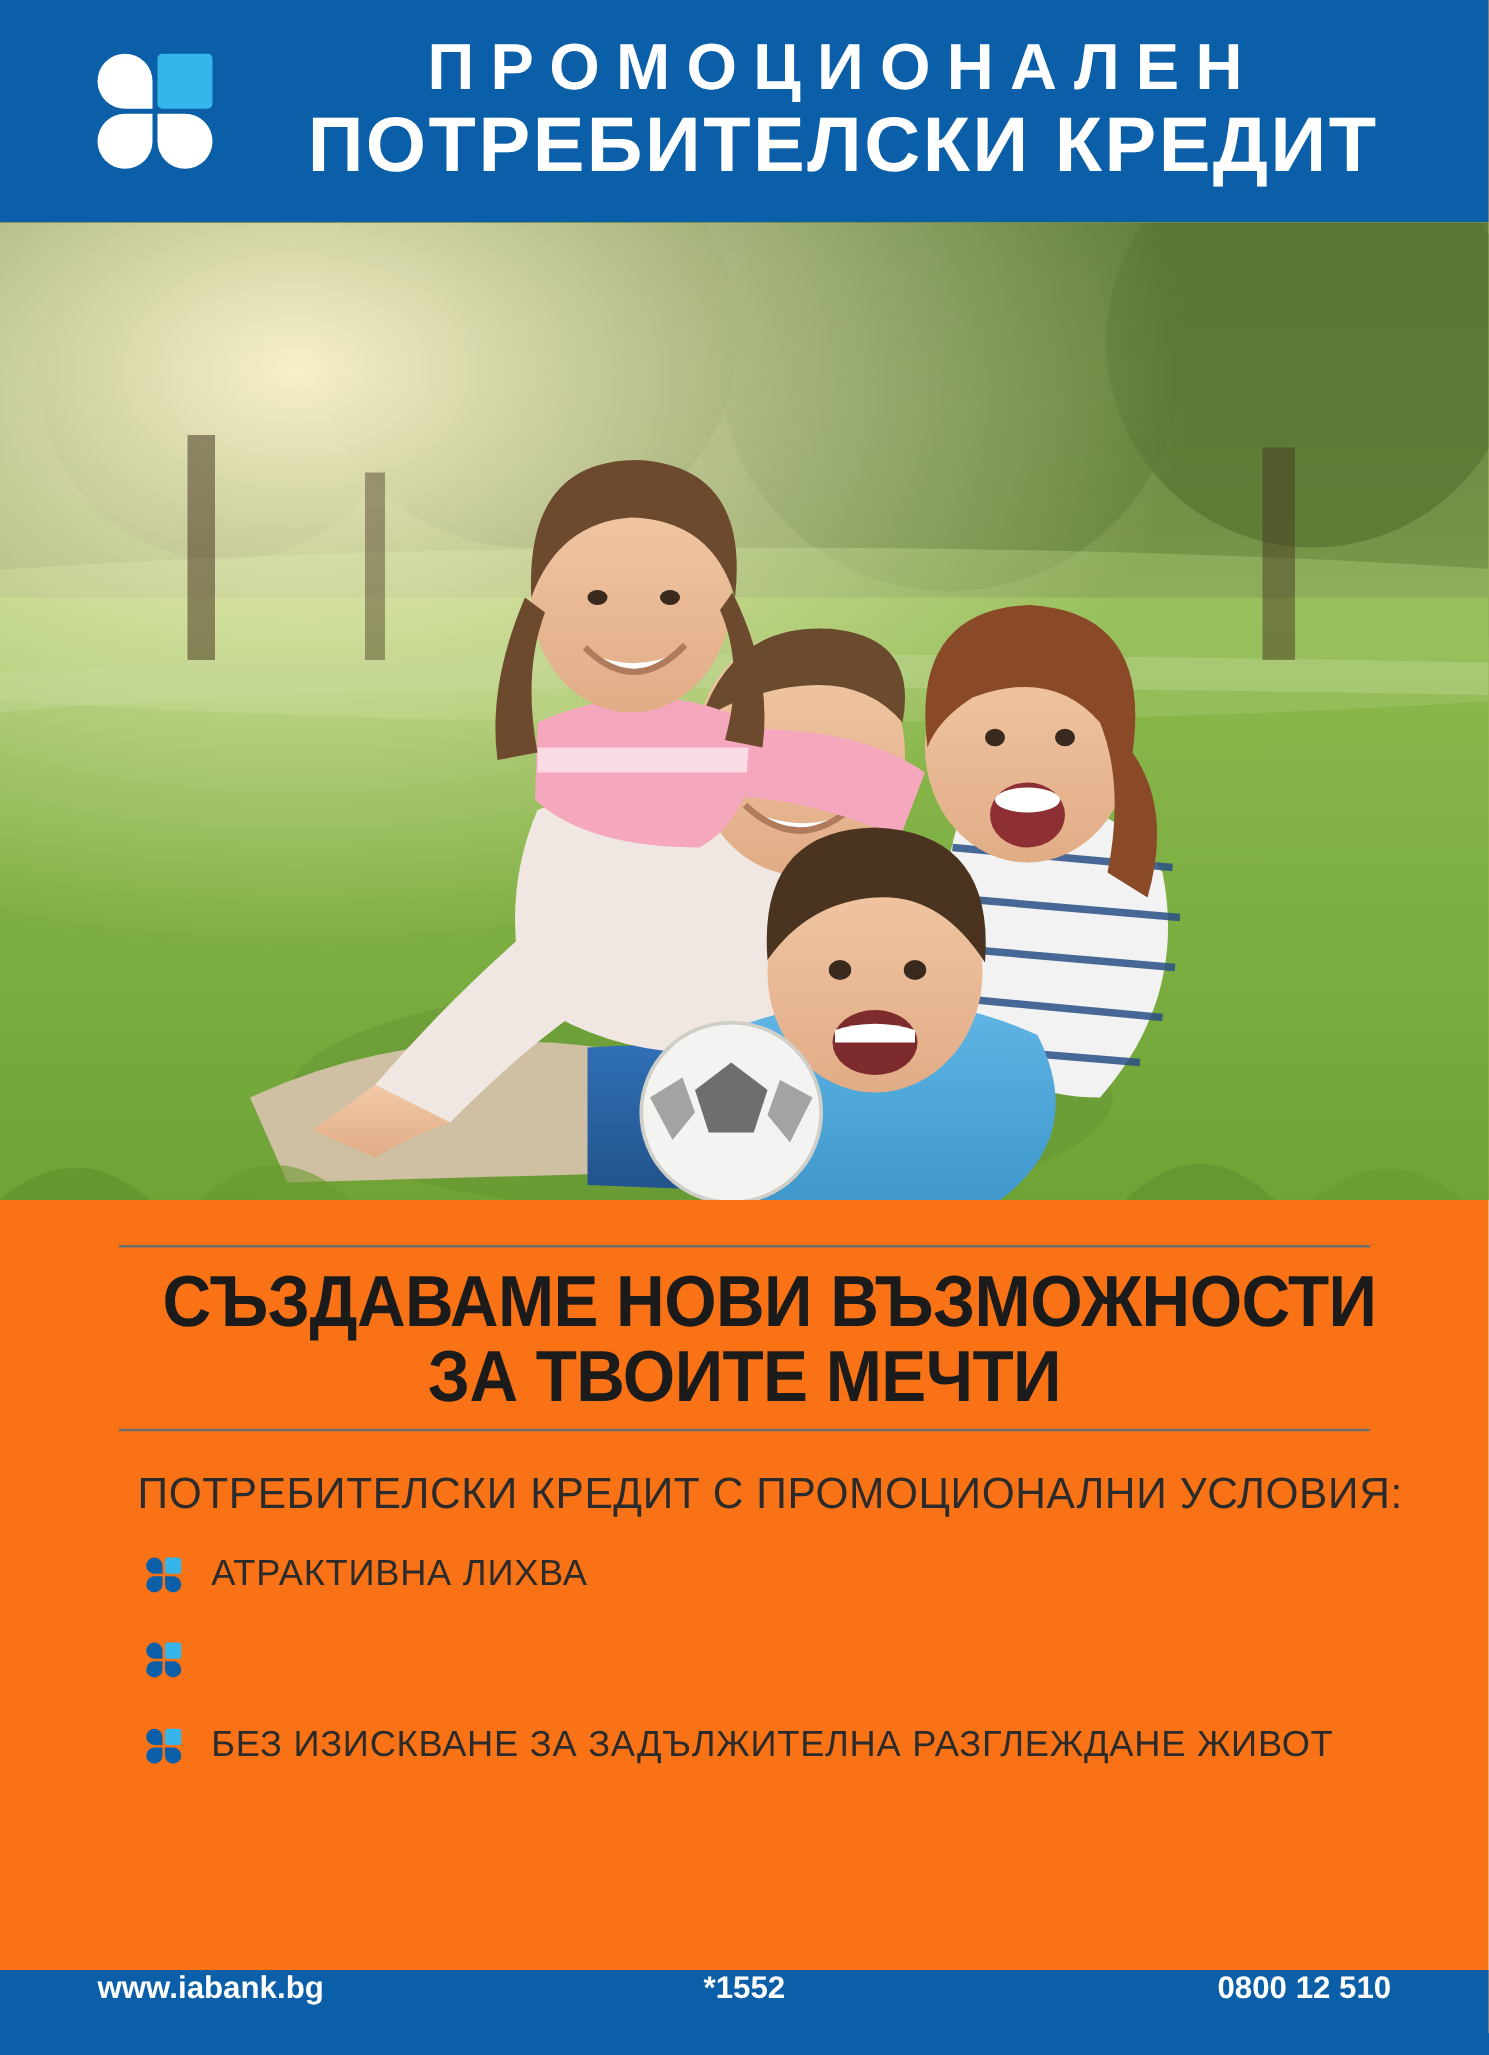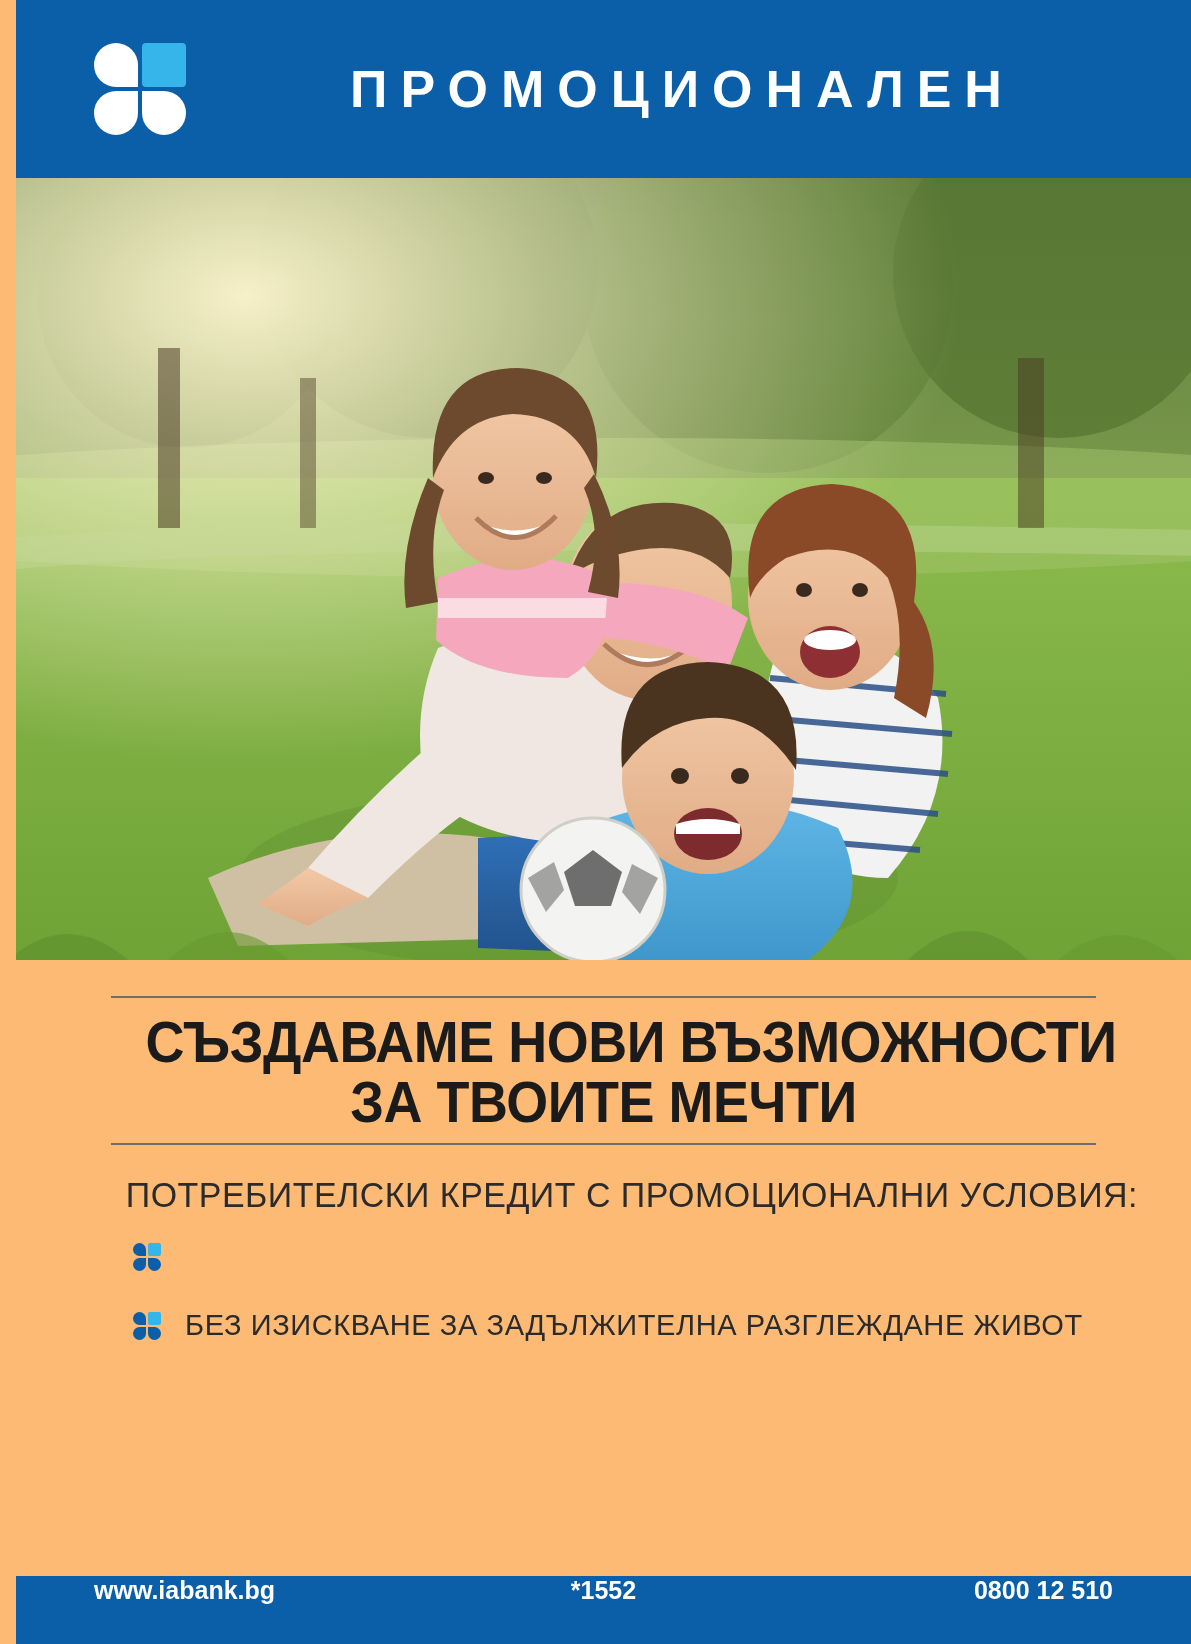--- a/index.html
+++ b/index.html
@@ -5,24 +5,23 @@
   * { box-sizing: border-box; margin: 0; padding: 0; }
   html, body {
     width: 1191px; height: 1644px;
     background: #ffffff;
     font-family: "Liberation Sans", sans-serif;
     overflow: hidden;
   }
   .poster {
     position: relative;
     width: 1191px; height: 1644px;
-    background: #fdba74;
+    background: #f97316;
     display: flex;
     flex-direction: column;
-    padding-left: 16px;
   }
 
   
   .header {
     background: #0a5fa8;
     height: 178px;
     display: flex;
     align-items: center;
     padding: 0 40px 0 78px;
     flex: 0 0 178px;
@@ -179,20 +178,21 @@
 
   <div class="header">
     <div class="logo-mark">
       <span class="sq logo-a"></span>
       <span class="sq logo-b"></span>
       <span class="sq logo-c"></span>
       <span class="sq logo-d"></span>
     </div>
     <div class="header-text">
       <div class="header-line1">ПРОМОЦИОНАЛЕН</div>
+      <div class="header-line2">ПОТРЕБИТЕЛСКИ КРЕДИТ</div>
     </div>
   </div>
 
   <div class="hero">
     <svg viewBox="0 0 1191 782" preserveAspectRatio="xMidYMid slice">
       <defs>
         <linearGradient id="sky" x1="0" y1="0" x2="0" y2="1">
           <stop offset="0%" stop-color="#cfe4b0"></stop>
           <stop offset="55%" stop-color="#9cc06a"></stop>
           <stop offset="100%" stop-color="#7fae4a"></stop>
@@ -322,20 +322,29 @@
     <div class="headline">
       <span>СЪЗДАВАМЕ НОВИ ВЪЗМОЖНОСТИ</span>
       <span class="l2">ЗА ТВОИТЕ МЕЧТИ</span>
     </div>
     <div class="rule"></div>
 
     <div class="subhead">ПОТРЕБИТЕЛСКИ КРЕДИТ С ПРОМОЦИОНАЛНИ УСЛОВИЯ:</div>
 
     <div class="bullets">
 
+      <div class="bullet">
+        <span class="bullet-icon">
+          <i class="bi-a"></i>
+            <i class="bi-b"></i>
+            <i class="bi-c"></i>
+            <i class="bi-d"></i>
+        </span>
+        <span class="bullet-text">АТРАКТИВНА ЛИХВА</span>
+      </div>
 
       <div class="bullet">
         <span class="bullet-icon">
           <i class="bi-a"></i>
             <i class="bi-b"></i>
             <i class="bi-c"></i>
             <i class="bi-d"></i>
         </span>
       </div>
 

